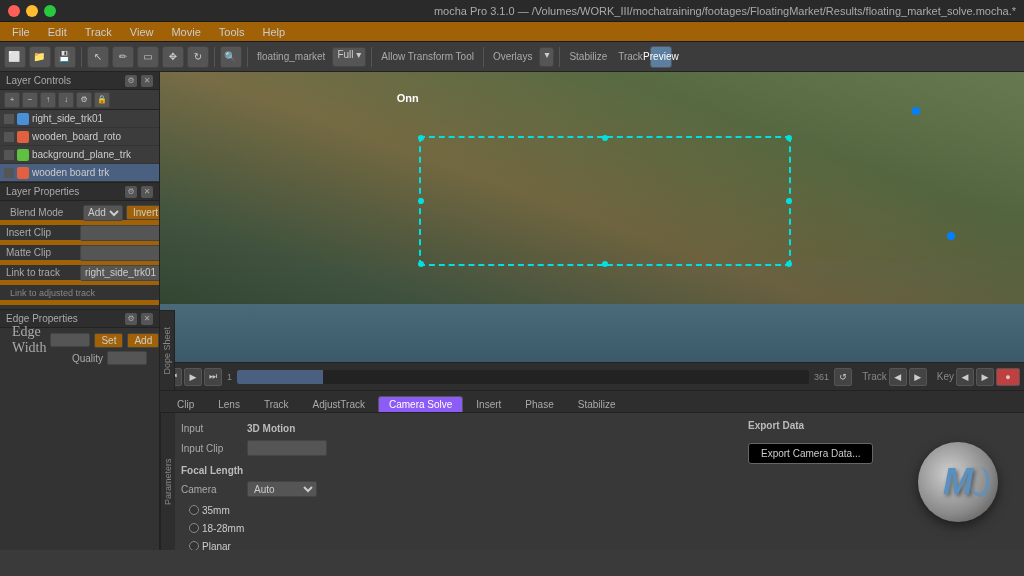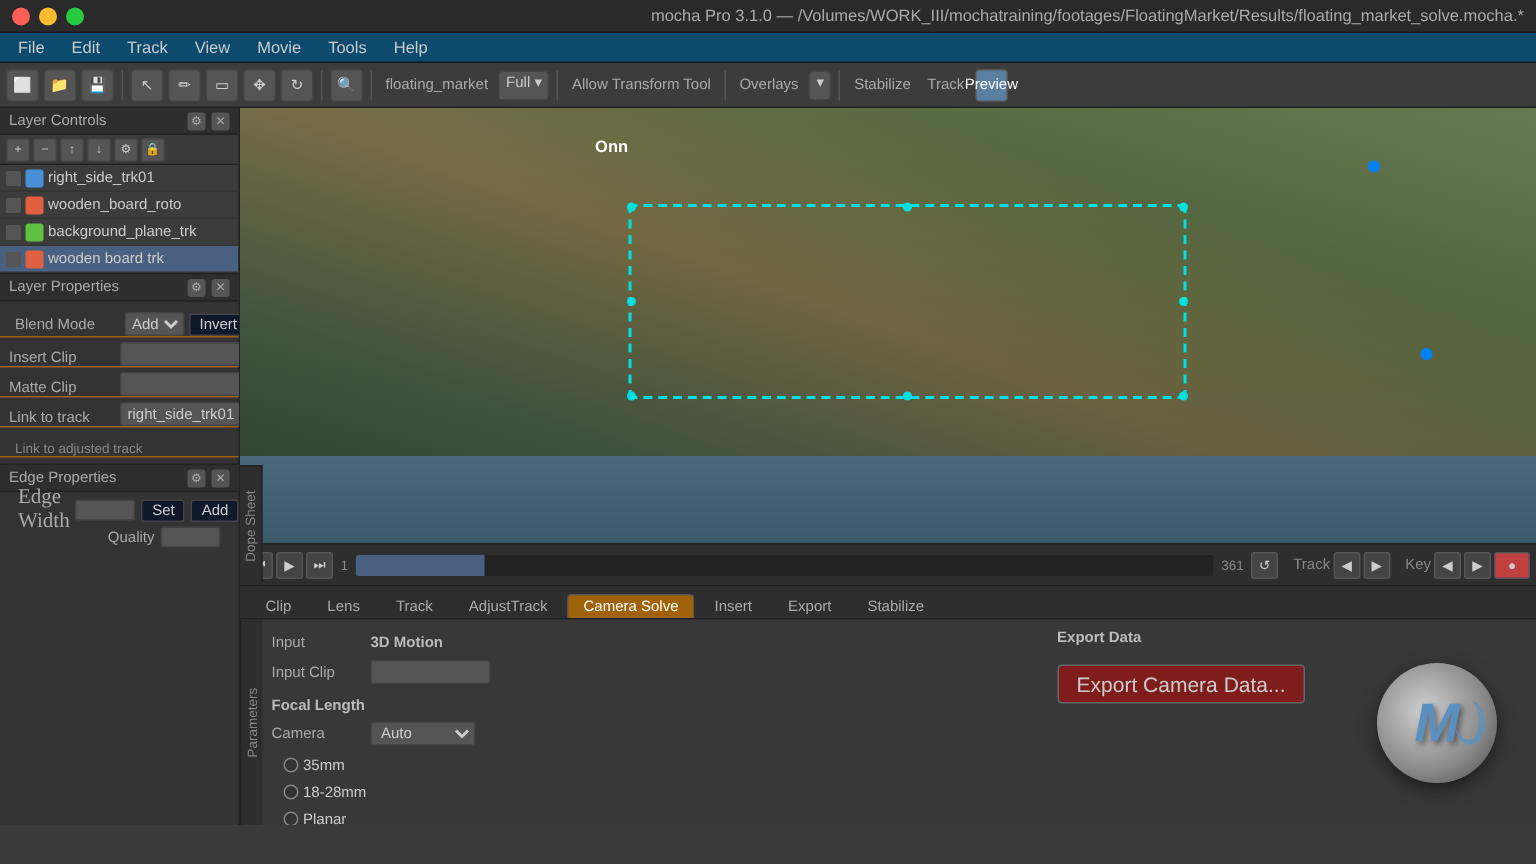--- a/index.html
+++ b/index.html
@@ -36,21 +36,21 @@
     .tl-min { background: #febc2e; }
     .tl-max { background: #28c840; }
     #titlebar-title {
       flex: 1;
       text-align: right;
       font-size: 11px;
       color: #aaa;
     }
     #menubar {
       height: 20px;
-      background: #0c4a6e;
+      background: #a16207;
       display: flex;
       align-items: center;
       padding: 0 4px;
       border-bottom: 1px solid #1a1a1a;
       gap: 2px;
     }
     .menu-item {
       padding: 2px 8px;
       font-size: 11px;
       color: #ccc;
@@ -205,45 +205,45 @@
     }
 
     
     #layer-props {
       flex: 1;
       overflow-y: auto;
       border-top: 1px solid #222;
     }
     .prop-row {
       display: flex;
-      align-items: flex-end;
+      align-items: center;
       height: 20px;
       padding: 0 6px;
       gap: 4px;
-      border-bottom: 1px solid #a16207;
+      border-bottom: 5px solid #a16207;
     }
     .prop-label {
       font-size: 10px;
       color: #aaa;
       width: 70px;
       flex-shrink: 0;
     }
     .prop-input {
       flex: 1;
       height: 16px;
       background: #555;
       border: 1px solid #444;
       border-radius: 2px;
       padding: 0 3px;
       font-size: 10px;
       color: #ccc;
     }
     .prop-btn {
       padding: 1px 6px;
-      background: #0f172a;
+      background: #a16207;
       border: 1px solid #444;
       border-radius: 2px;
       font-size: 10px;
       color: #ccc;
       cursor: pointer;
     }
     .prop-select {
       flex: 1;
       height: 16px;
       background: #555;
@@ -349,21 +349,21 @@
     .btab {
       padding: 2px 10px;
       font-size: 10px;
       color: #aaa;
       cursor: pointer;
       border: 1px solid transparent;
       border-bottom: none;
       border-radius: 3px 3px 0 0;
     }
     .btab.active {
-      background: #a16207;
+      background: #8b5cf6;
       border-color: #555;
       color: #fff;
     }
     #bottom-content {
       display: flex;
       flex: 1;
       overflow: hidden;
     }
 
     
@@ -378,21 +378,21 @@
       font-size: 9px;
       color: #888;
       border-right: 1px solid #222;
     }
 
     
     #camera-solve-panel {
       flex: 1;
       padding: 6px;
       display: flex;
-      gap: 28px;
+      gap: 10px;
     }
     .cs-left {
       flex: 1;
     }
     .cs-section-title {
       font-size: 10px;
       color: #bbb;
       margin-bottom: 4px;
       font-weight: bold;
     }
@@ -441,24 +441,24 @@
     .fl-radio {
       width: 10px; height: 10px;
       border-radius: 50%;
       border: 1px solid #888;
       background: #333;
     }
 
     
     .export-btn {
       padding: 4px 12px;
-      background: #7f1d1d;
+      background: #000000;
       border: 1px solid #666;
       border-radius: 3px;
-      font-size: 14px;
+      font-size: 10px;
       color: #ccc;
       cursor: pointer;
       margin-top: 8px;
     }
 
     
     #mocha-logo {
       width: 120px;
       display: flex;
       align-items: center;
@@ -785,21 +785,21 @@
 
     <div id="bottom-panel">
 
       <div id="bottom-tabs">
         <div class="btab">Clip</div>
         <div class="btab">Lens</div>
         <div class="btab">Track</div>
         <div class="btab">AdjustTrack</div>
         <div class="btab active">Camera Solve</div>
         <div class="btab">Insert</div>
-        <div class="btab">Export</div>
+        <div class="btab">Phase</div>
         <div class="btab">Stabilize</div>
       </div>
 
       <div id="bottom-content">
 
         <div id="params-label">
           <span>Parameters</span>
         </div>
 
         <div id="camera-solve-panel">

